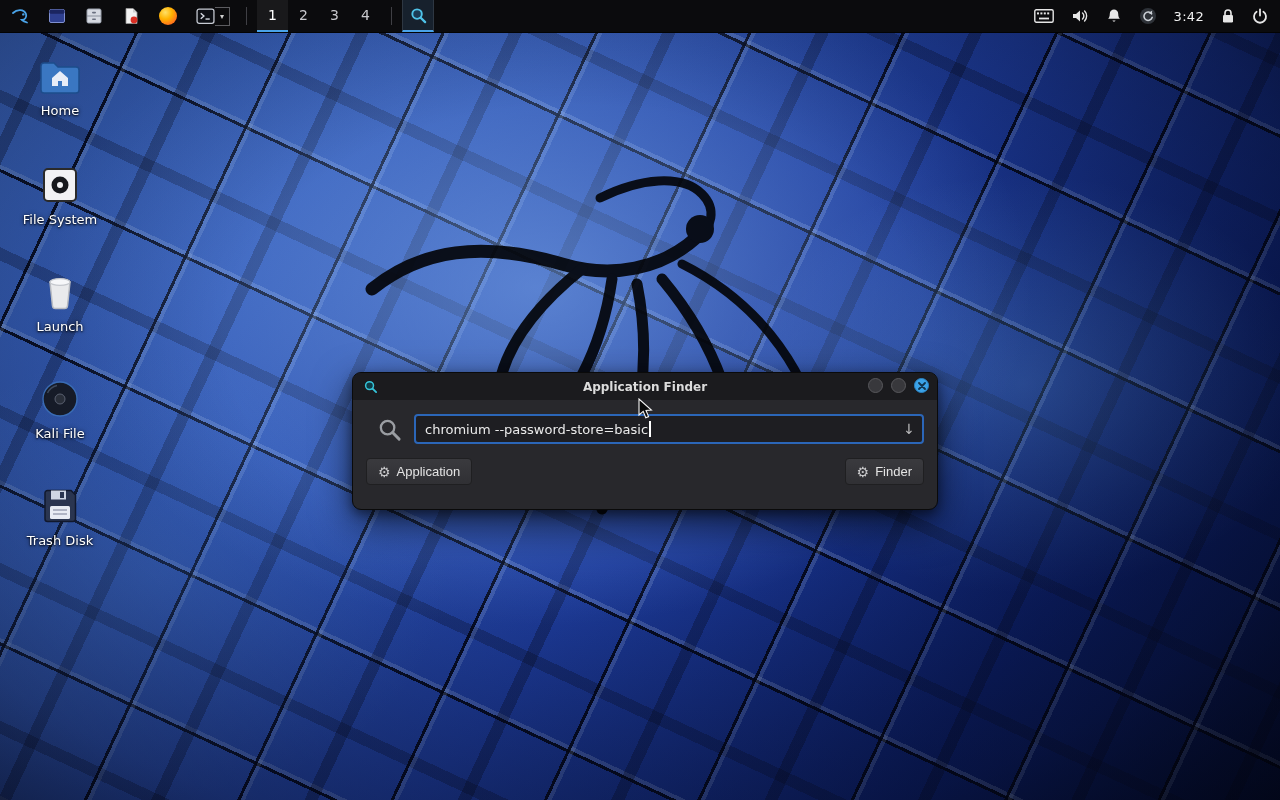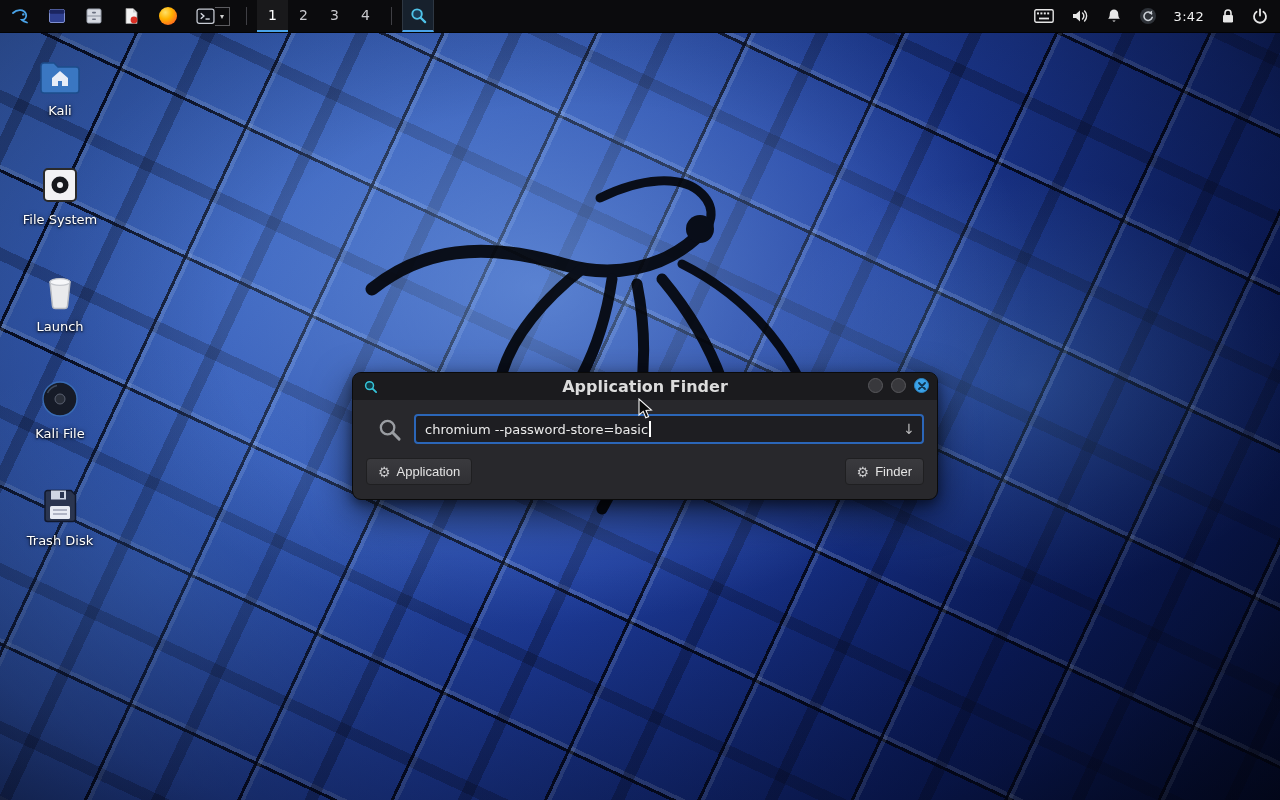--- a/index.html
+++ b/index.html
@@ -76,25 +76,25 @@
 
   
   .dialog {
     position:absolute; left:352px; top:372px; width:586px; z-index:5;
     background:#28282c; border:1px solid #0a0a0a; border-radius:9px;
     box-shadow:0 14px 38px rgba(0,0,0,0.60), 0 4px 12px rgba(0,0,0,0.45);
     overflow:hidden;
   }
   .titlebar { position:relative; height:27px; background:#1b1b1e; display:flex; align-items:center; }
   .titlebar .app-ic { position:absolute; left:10px; top:6px; }
-  .title { position:absolute; left:0; right:0; text-align:center; font-size:16px; font-weight:bold; color:#dcdcdc; }
+  .title { position:absolute; left:0; right:0; text-align:center; font-size:12px; font-weight:bold; color:#dcdcdc; }
   .win-btns { position:absolute; right:8px; top:5px; display:flex; gap:8px; }
   .wbtn { width:15px; height:15px; border-radius:50%; background:#38383c; border:1px solid #58585c; cursor:pointer; }
   .wbtn.close { background:#3ba3e8; border-color:#2b84c4; display:flex; align-items:center; justify-content:center; }
-  .dlg-body { padding:14px 13px 14px 13px; }
+  .dlg-body { padding:14px 13px 24px 13px; }
   .query-row { display:flex; align-items:center; gap:12px; padding-left:11px; }
   .field { position:relative; flex:1; height:30px; background:#1e1e22; border:2px solid #2b66b8;
            border-radius:4px; display:flex; align-items:center; padding:0 26px 0 9px; cursor:text; }
   .field-text { font-size:13px; color:#ebebeb; white-space:pre; }
   .caret { width:1.5px; height:16px; background:#ffffff; margin-left:1px; }
   .drop-arrow { position:absolute; right:7px; top:50%; transform:translateY(-50%);
                 color:#bcbcbe; font-size:14px; cursor:pointer; line-height:1; }
   .btn-row { margin-top:14px; display:flex; justify-content:space-between; align-items:center; }
   .btn { display:inline-flex; align-items:center; gap:6px; height:27px; padding:0 11px;
          background:linear-gradient(#3a3a3e,#303034); border:1px solid #1f1f21; border-radius:4px;
@@ -242,21 +242,21 @@
   </div>
 </div>
 
 <div class="dicon" style="top:58px">
   <div class="dicon-img">
     <svg width="44" height="40" viewBox="0 0 44 40">
       <path d="M3 8 a3 3 0 0 1 3-3 h10 l4 4 h18 a3 3 0 0 1 3 3 v20 a3 3 0 0 1-3 3 H6 a3 3 0 0 1-3-3 Z" fill="#3a77c2" stroke="#1d4d8c" stroke-width="1.5"></path>
       <path d="M14 28 v-8 l8-7 8 7 v8 h-6 v-5 h-4 v5 Z" fill="#e8eef8"></path>
     </svg>
   </div>
-  <div class="dicon-label">Kali</div>
+  <div class="dicon-label">Home</div>
 </div>
 
 <div class="dicon" style="top:163px">
   <div class="dicon-img">
     <svg width="44" height="44" viewBox="0 0 44 44">
       <rect x="6" y="6" width="32" height="32" rx="4" fill="#f2f2f4" stroke="#2a2a2a" stroke-width="2"></rect>
       <circle cx="22" cy="22" r="8.5" fill="#17181c"></circle>
       <circle cx="22" cy="22" r="3" fill="#f2f2f4"></circle>
     </svg>
   </div>

